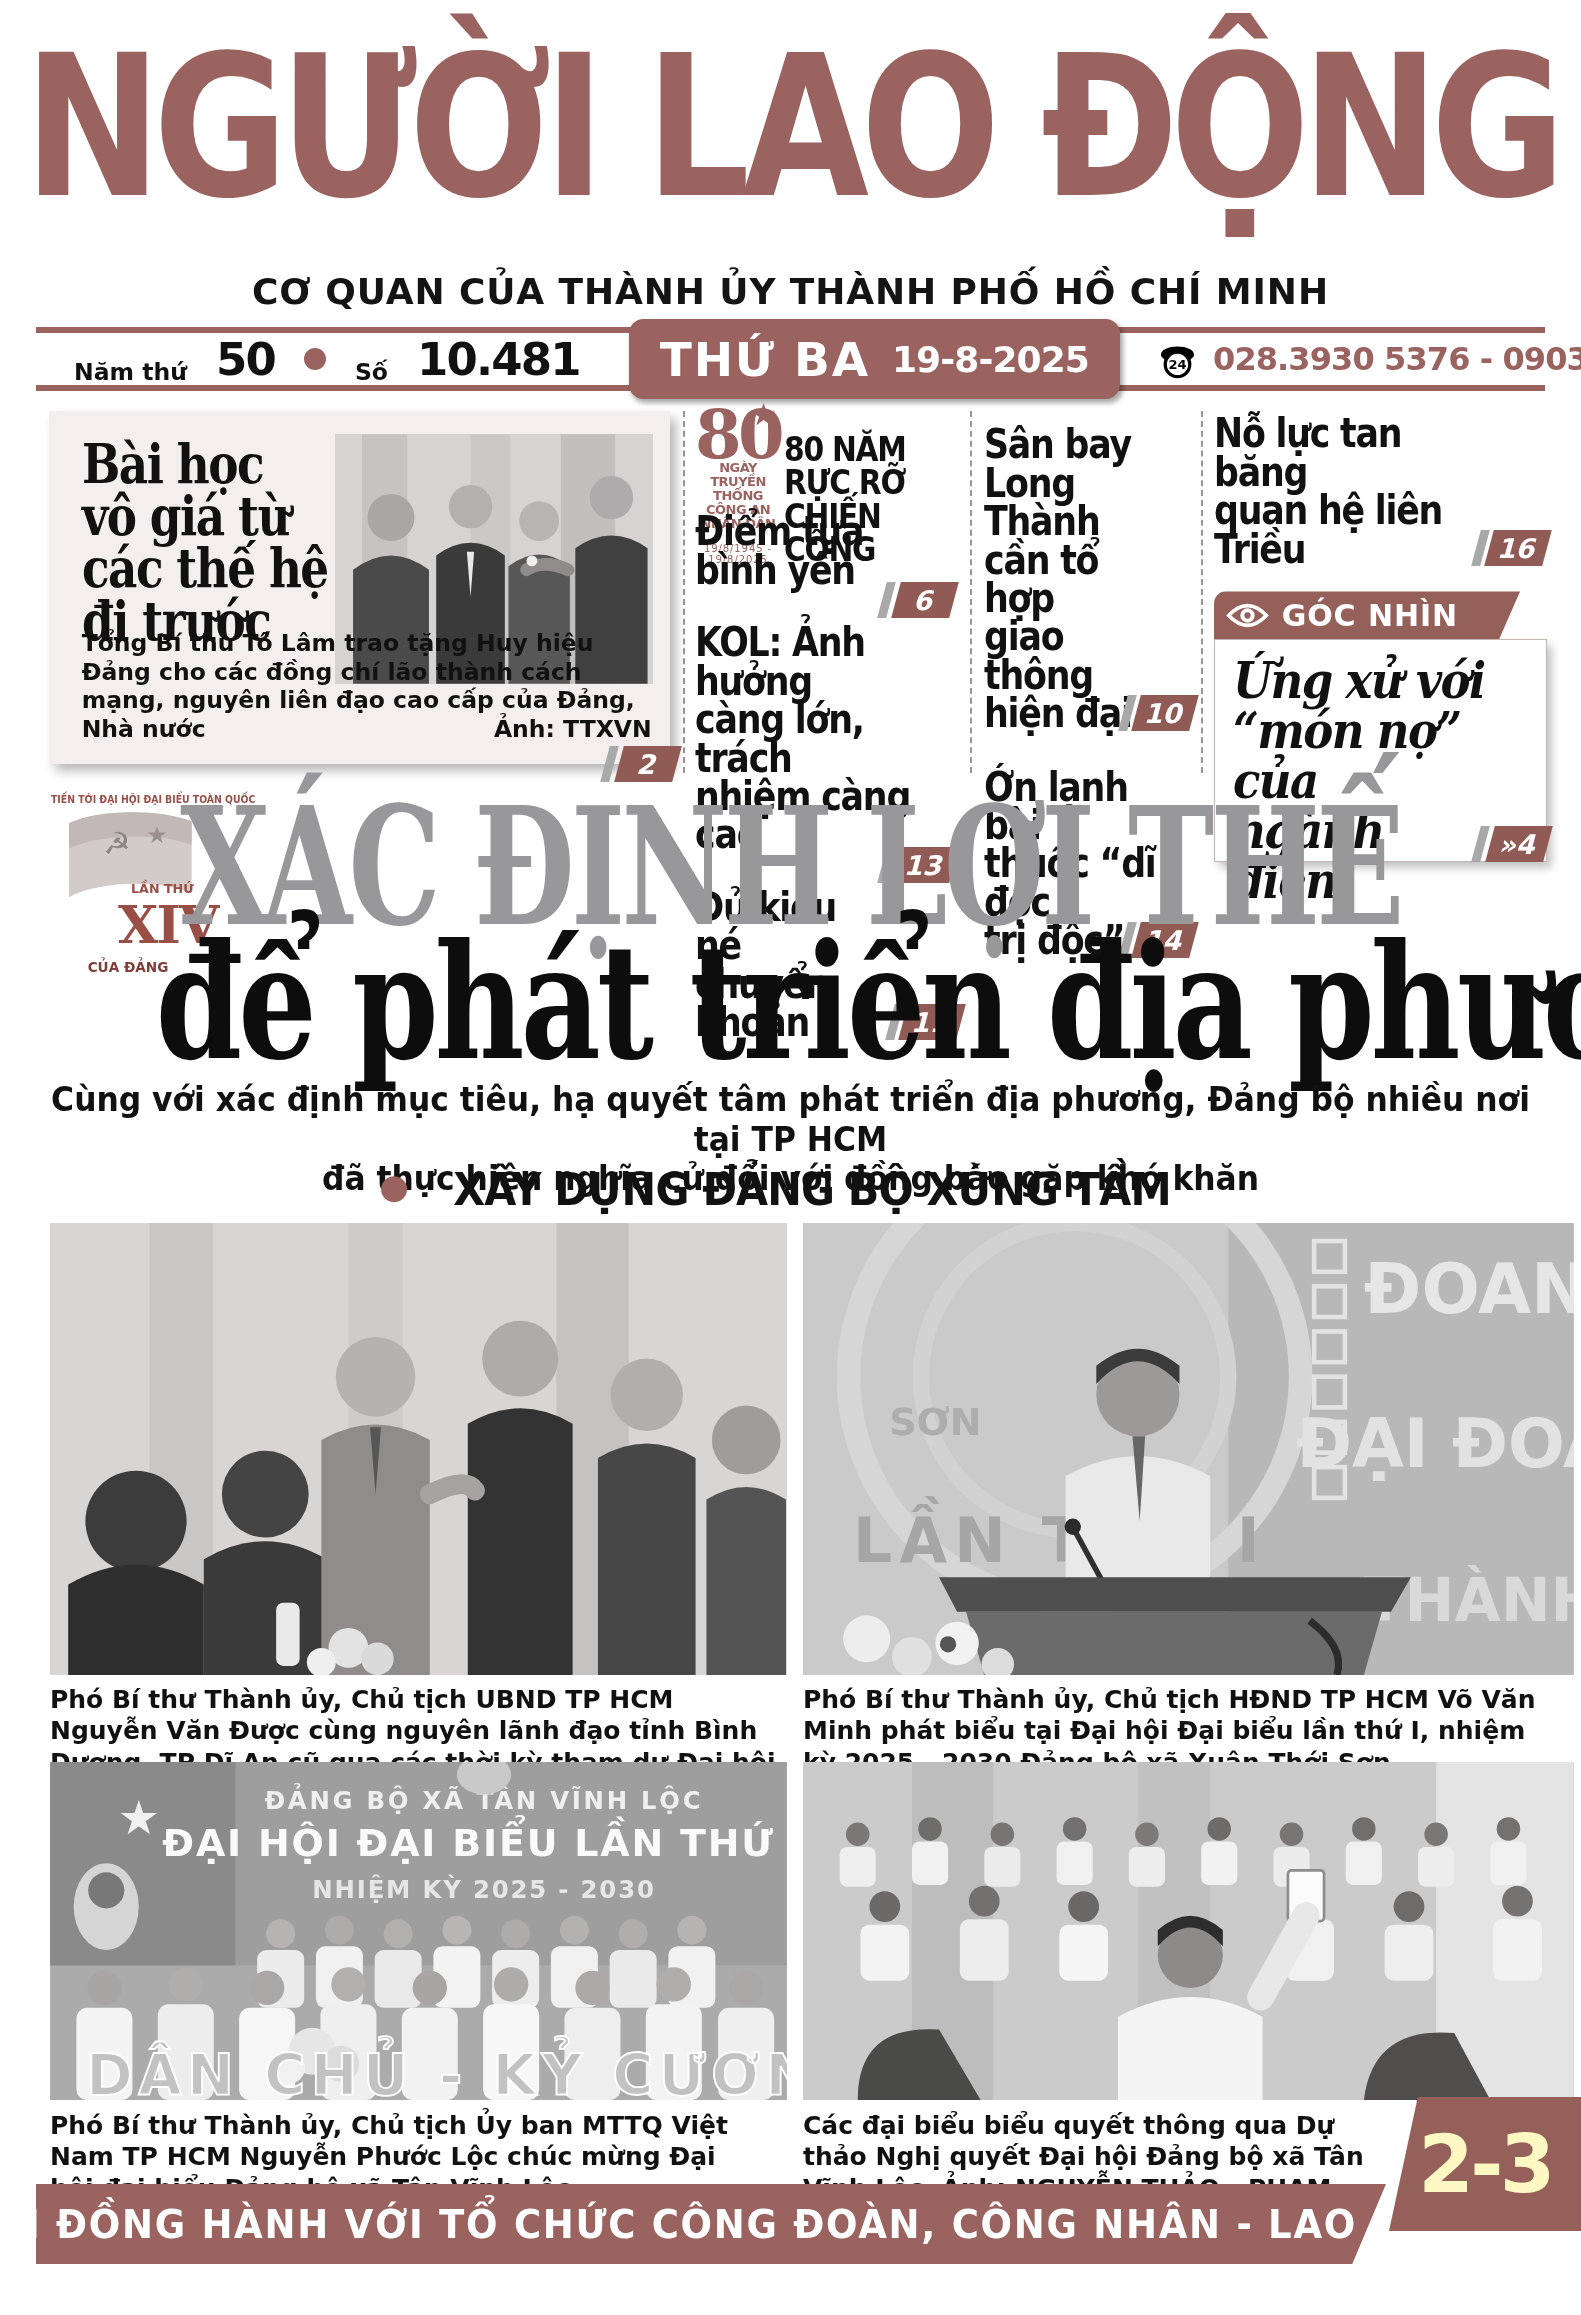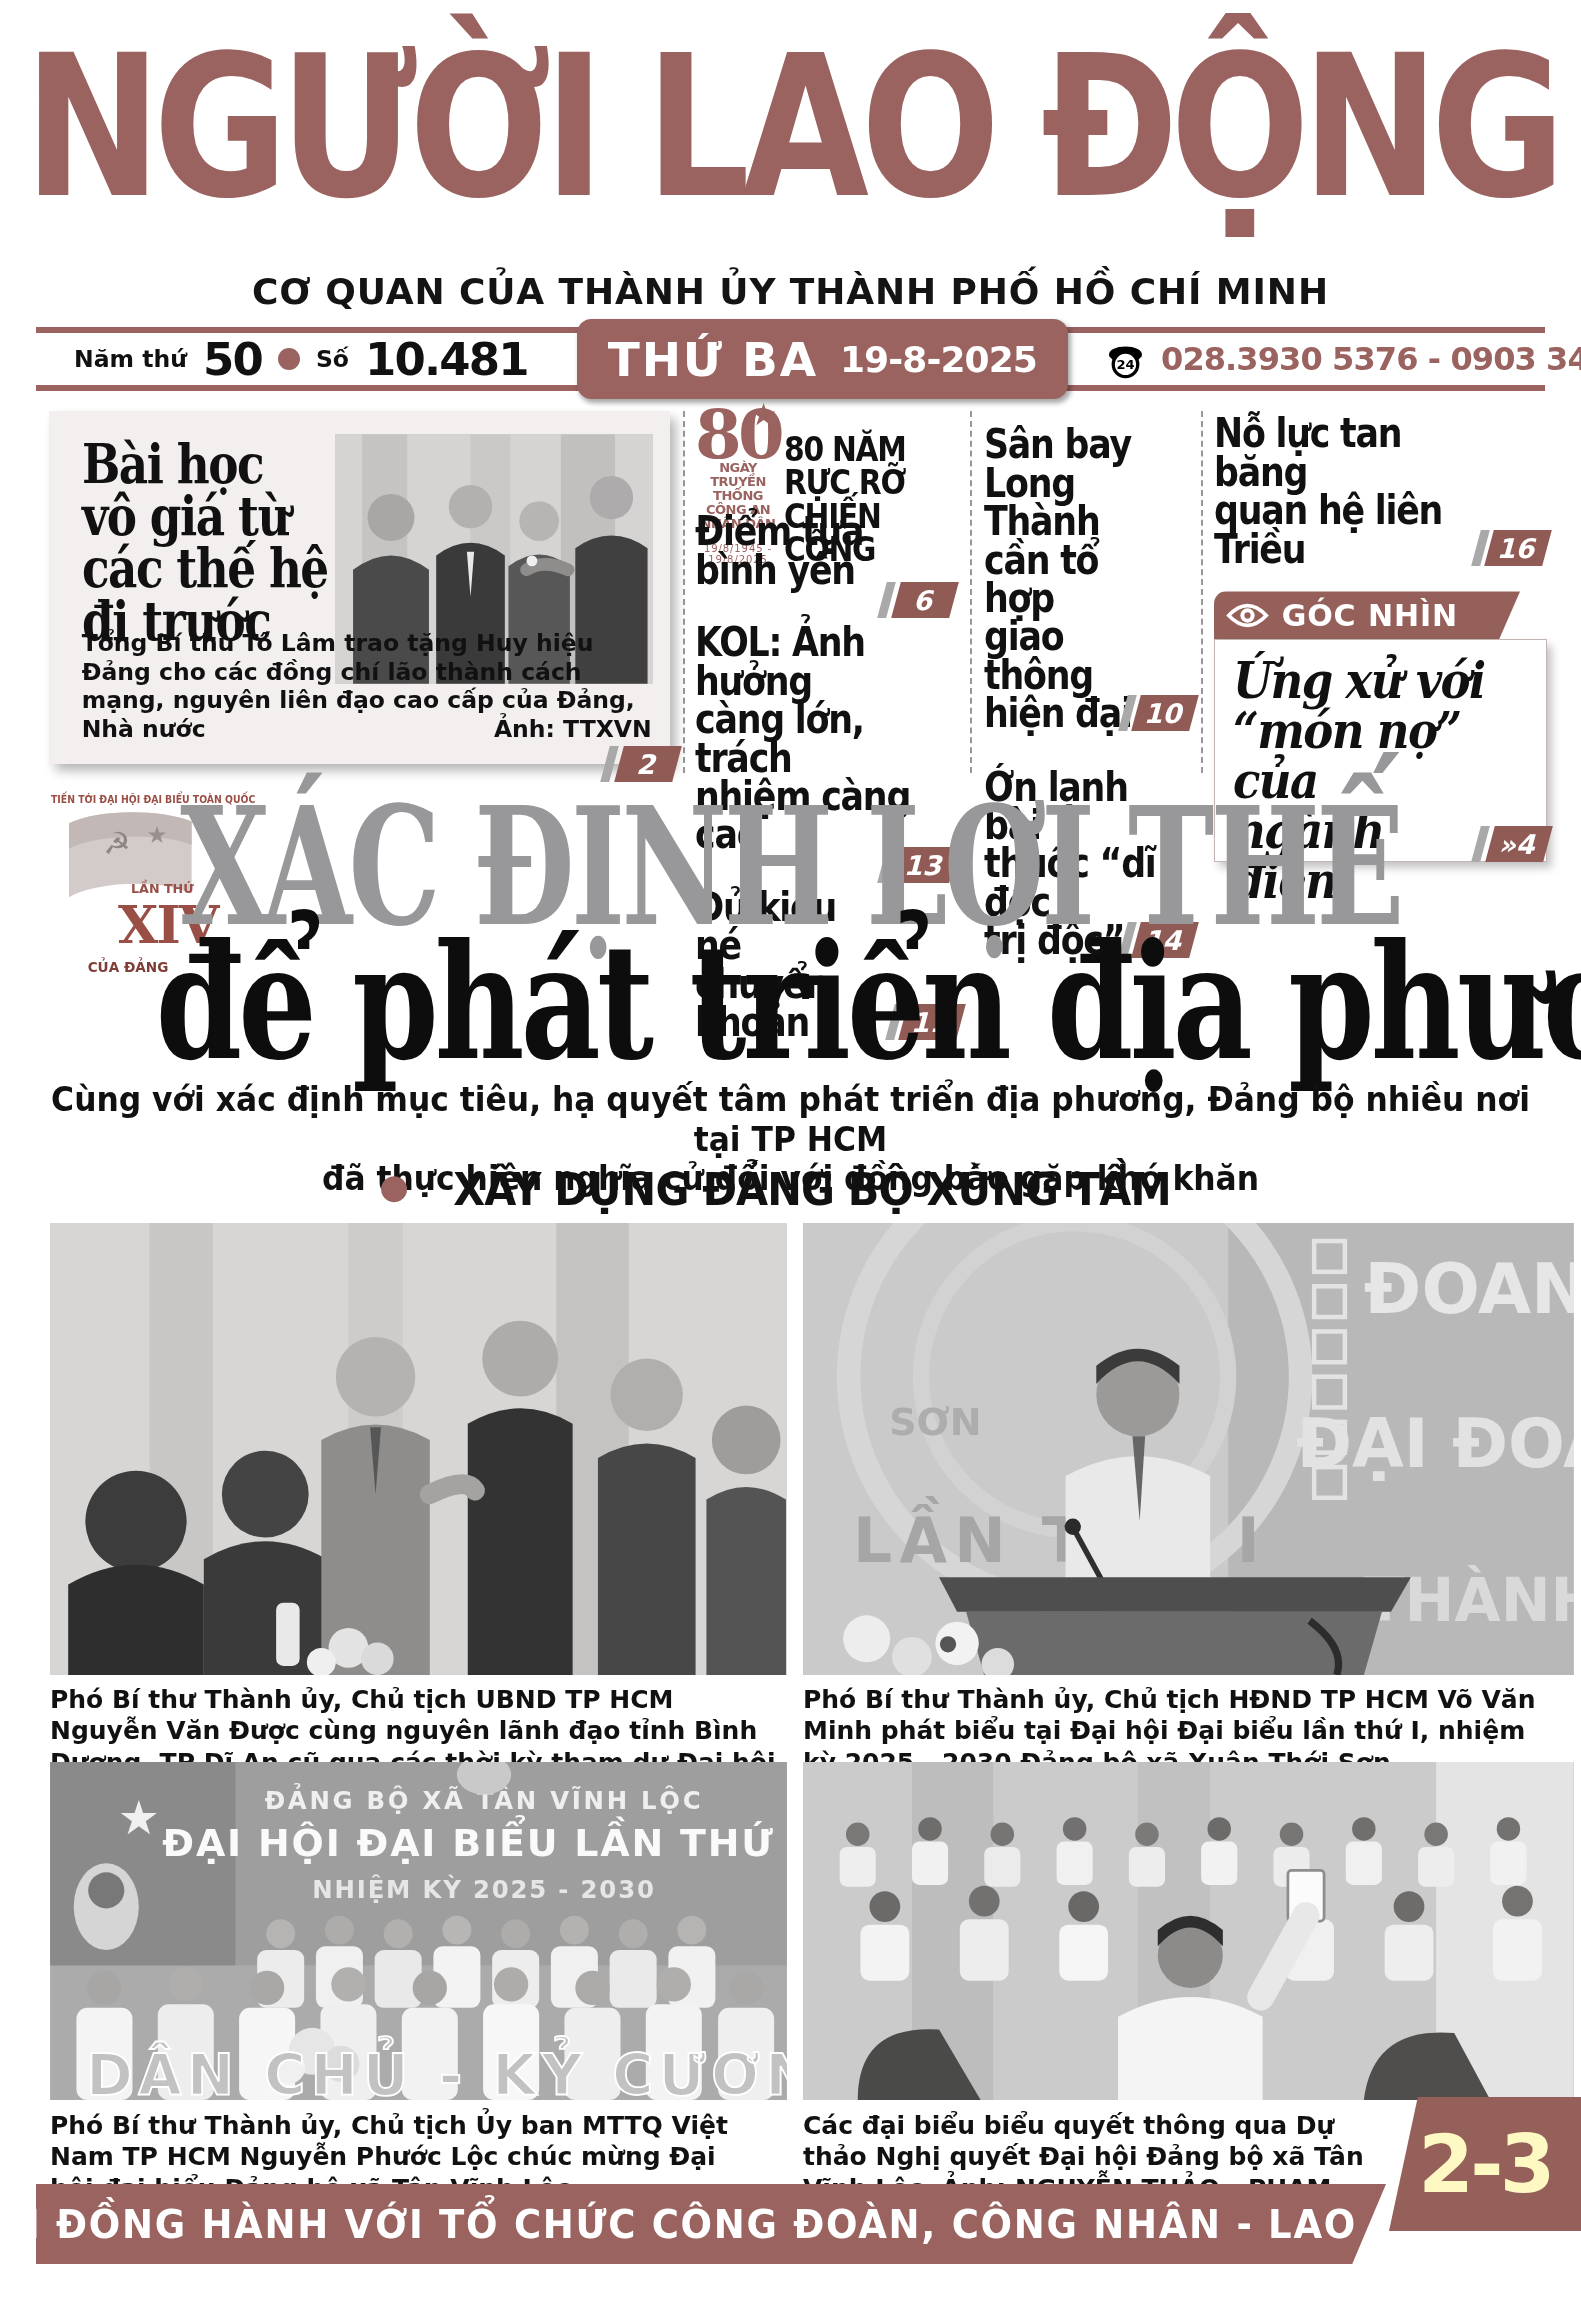--- a/index.html
+++ b/index.html
@@ -8,21 +8,21 @@
   .prewrap{white-space:pre-line}
   
   .masthead{position:absolute;top:23.5px;left:0;width:100%;text-align:center}
   .masthead .title{display:inline-block;font-weight:bold;font-size:161px;line-height:1.05;
     color:#9a6360;letter-spacing:-8.1px;transform:scale(1.02,1.22);transform-origin:center top;white-space:nowrap}
   .subtitle{position:absolute;top:271px;left:0;width:100%;text-align:center;font-weight:bold;
     font-size:36px;letter-spacing:0.9px;color:#141414}
   
   .dateline{position:absolute;left:36px;right:36px;top:327px;height:52px;
     border-top:6.3px solid #9a6360;border-bottom:6.3px solid #9a6360;display:flex;align-items:center}
-  .dl-left{display:flex;align-items:center;gap:16px;margin-left:38px;white-space:nowrap}
+  .dl-left{display:flex;align-items:flex-end;gap:29px;margin-left:38px;white-space:nowrap}
   .dl-lab{font-weight:bold;font-size:23.5px}
   .dl-big{font-weight:bold;font-size:45px;letter-spacing:-1.8px}
   .dl-dot{width:22px;height:22px;border-radius:50%;background:#9a6360;align-self:center}
   .dl-day{background:#9a6360;border-radius:14.5px;height:80px;display:flex;align-items:center;
     gap:22px;padding:0 31px;margin-left:49px;box-shadow:2.7px 3.6px 5.4px rgba(0,0,0,.35);white-space:nowrap}
   .dl-day .day{color:#fff;font-weight:bold;font-size:47px;letter-spacing:1.8px}
   .dl-day .date{color:#fff;font-weight:bold;font-size:36px;letter-spacing:-0.9px}
   .dl-contacts{display:flex;align-items:center;gap:11px;margin-left:33px;white-space:nowrap}
   .dl-phones{color:#9a6360;font-weight:bold;font-size:32px;letter-spacing:-0.9px}
   

